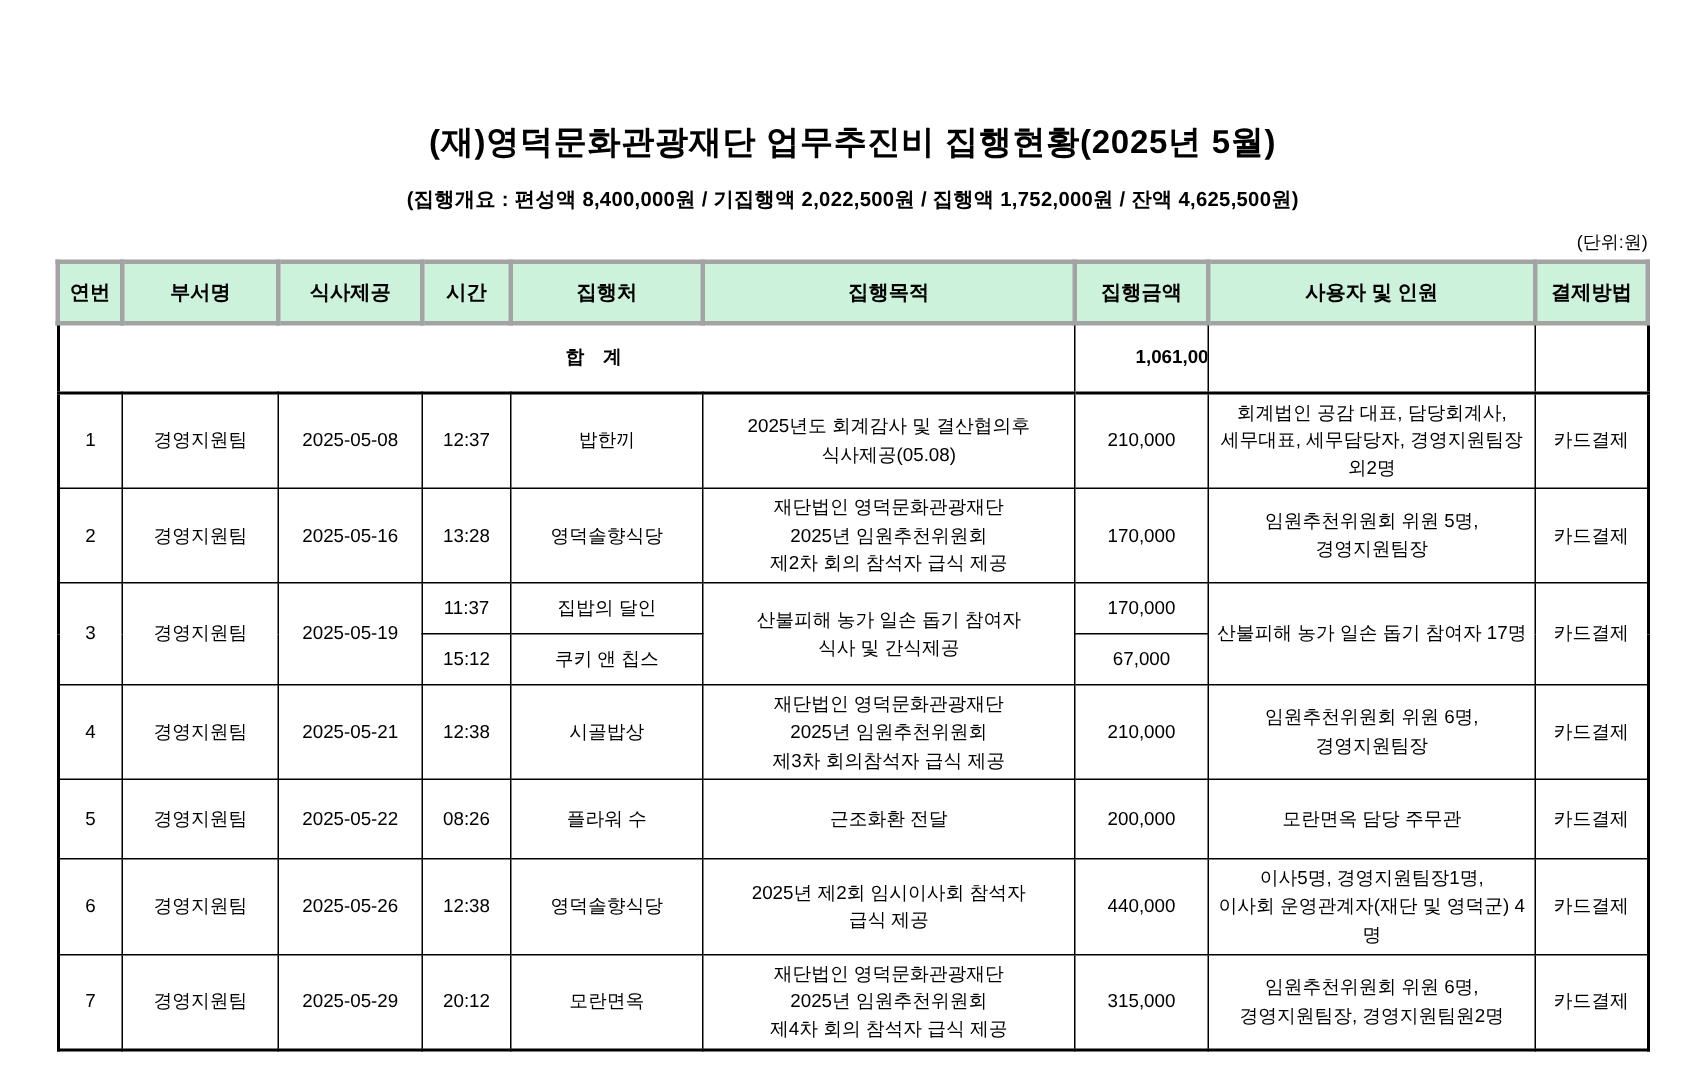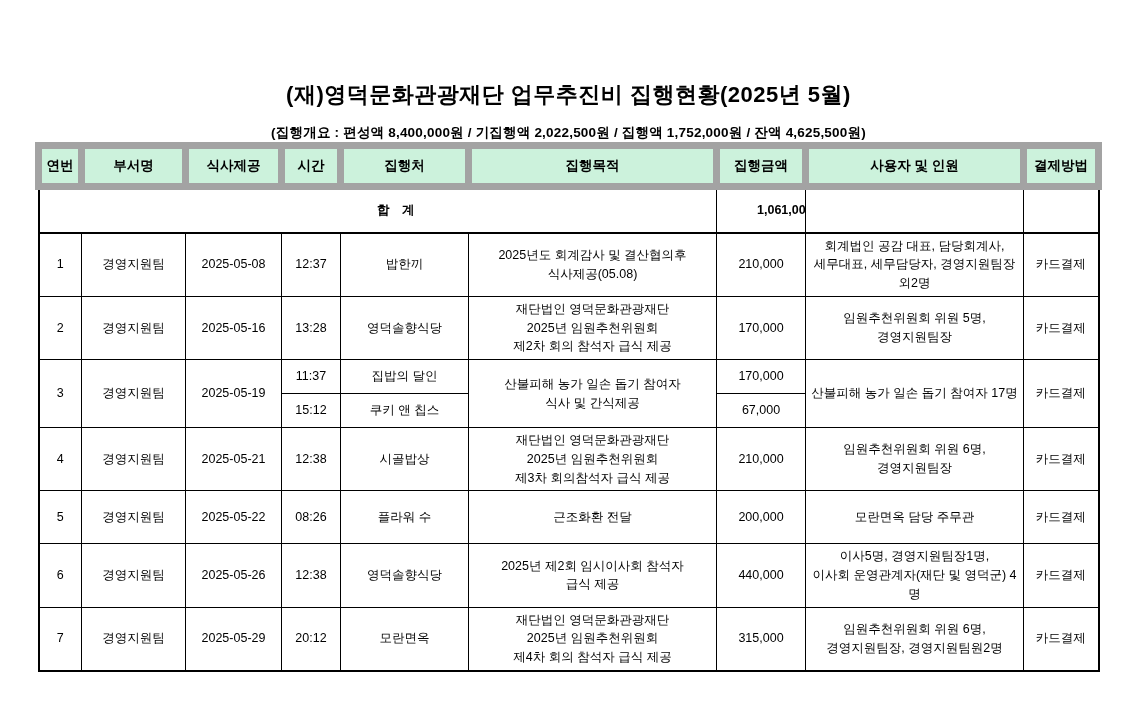--- a/index.html
+++ b/index.html
@@ -36,21 +36,21 @@
 
   table.expense {
     width: 1060px;
     margin: 0 auto;
     border-collapse: collapse;
     table-layout: fixed;
     border: 2.5px solid #000;
   }
   table.expense th {
     background: var(--header-bg, #ccf2dc);
-    border: 7px solid #a3a3a3;
+    border: 3px solid #a3a3a3;
     font-size: 13.5px;
     font-weight: bold;
     height: 41px;
     padding: 2px;
   }
   table.expense td {
     border: 1px solid #000;
     font-size: 12.5px;
     text-align: center;
     vertical-align: middle;
@@ -79,20 +79,21 @@
   td.purpose { white-space: pre-line; }
   td.users   { white-space: pre-line; font-size: 11.3px; line-height: 1.65; }
 </style>
 </head>
 <body>
 
 <div class="page">
 
   <div class="doc-title">(재)영덕문화관광재단 업무추진비 집행현황(2025년 5월)</div>
   <div class="doc-subtitle">(집행개요 : 편성액 8,400,000원 / 기집행액 2,022,500원 / 집행액 1,752,000원 / 잔액 4,625,500원)</div>
+  <div class="unit-row">(단위:원)</div>
 
   <table class="expense">
     <colgroup>
       <col style="width:43px">
         <col style="width:104px">
         <col style="width:96px">
       <col style="width:59px">
         <col style="width:128px">
         <col style="width:248px">
       <col style="width:89px">

